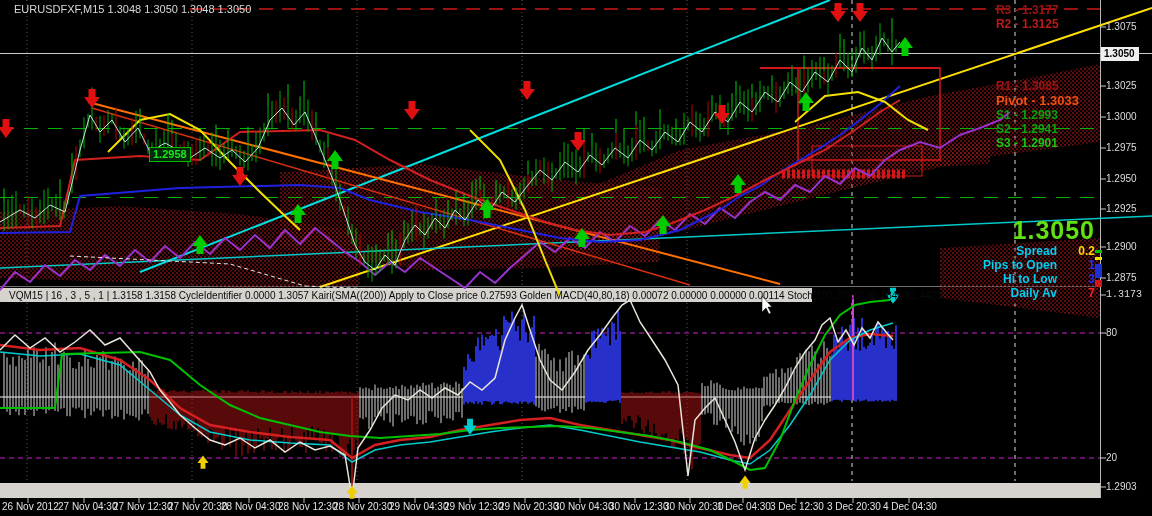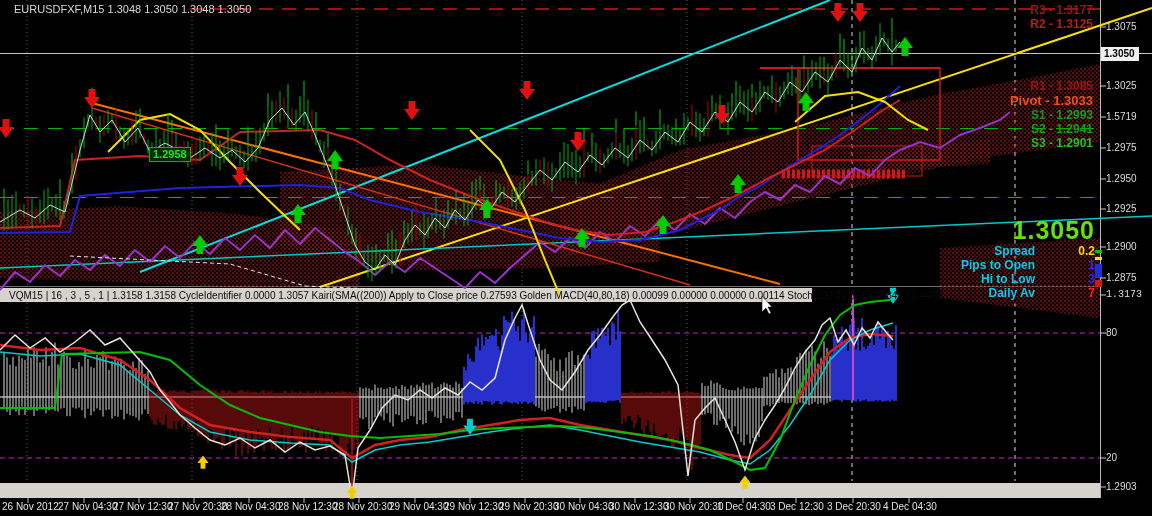--- a/index.html
+++ b/index.html
@@ -4,28 +4,28 @@
 <style>
   html,body{margin:0;padding:0;background:#222;}
   #screen{position:relative;width:1152px;height:516px;background:#000;overflow:hidden;
           font-family:"Liberation Sans",sans-serif;-webkit-font-smoothing:none;}
   #gfx{position:absolute;left:0;top:0;z-index:2;pointer-events:none;}
   .bglayer{position:absolute;z-index:1;}
   .txt{position:absolute;z-index:3;white-space:nowrap;margin-left:6px;}
   #symbol-title{left:8px;top:3px;font-size:11px;color:#d8d8d8;}
   .axis-label{position:absolute;left:1106px;z-index:3;font-size:10px;color:#dcdcdc;line-height:12px;white-space:nowrap;}
   .axis-label.hl{left:1101px;background:#efefef;color:#000;font-weight:bold;padding:1px 4px 1px 3px;}
-  #pivot-block{position:absolute;right:59px;top:3px;z-index:3;text-align:right;}
+  #pivot-block{position:absolute;right:73px;top:3px;z-index:3;}
   .pivot-row{font-size:12px;font-weight:bold;line-height:14px;white-space:nowrap;}
   .pivot-row.big{font-size:13px;line-height:15px;}
   #info-panel{position:absolute;right:57px;top:217px;z-index:3;text-align:right;}
   #big-price{font-size:25px;font-weight:bold;color:#63e012;letter-spacing:1px;line-height:27px;}
   .info-row{display:flex;justify-content:flex-end;align-items:flex-start;line-height:14px;height:14px;}
   .info-label{font-size:12px;font-weight:bold;color:#00cdf2;}
-  .info-value{font-size:12px;font-weight:bold;width:60px;text-align:right;}
+  .info-value{font-size:12px;font-weight:bold;width:38px;text-align:right;}
   #price-tag{left:143px;top:147px;border:1px solid #00bb00;background:#04280a;color:#19e819;
              font-size:11px;font-weight:bold;padding:0 3px;line-height:13px;}
   #indicator-header-band{position:absolute;left:0;top:288px;width:812px;height:14px;background:#d6d3ce;z-index:1;}
   #indicator-header{left:3px;top:290px;font-size:10px;color:#0a0a0a;}
   #splitter{position:absolute;left:0;top:286px;width:1100px;height:1px;background:#6f6f6f;z-index:1;}
   #copyright-bar{position:absolute;left:0;top:483px;width:1100px;height:15px;background:#d6d3ce;z-index:1;}
   #copyright-text{left:4px;top:485px;font-size:11px;color:#0a0a0a;}
   #date-strip{position:absolute;left:0;top:498px;width:1152px;height:18px;background:#000;z-index:1;}
   .date-label{position:absolute;top:501px;z-index:3;font-size:10px;color:#e2e2e2;white-space:nowrap;}
   #axis-border{position:absolute;left:1100px;top:0;width:1px;height:498px;background:#b8b8b8;z-index:2;}
@@ -873,26 +873,26 @@
           <span class="info-label">Hi to Low</span>
           <span class="info-value" style="color: rgb(42, 42, 255);">3</span>
         </div>
         <div class="info-row">
           <span class="info-label">Daily Av</span>
           <span class="info-value" style="color: rgb(255, 32, 32);">7</span>
         </div>
       </div>
   </div>
   <div class="txt" id="price-tag">1.2958</div>
-  <div class="txt" id="indicator-header">VQM15 |  16 , 3 , 5 , 1  |  1.3158 1.3158   CycleIdentifier 0.0000 1.3057   Kairi(SMA((200)) Apply to Close price 0.27593   Golden MACD(40,80,18) 0.00099 0.00000 0.00000 0.00114   Stoch(100,20,30) 80.3846 81.4423</div>
+  <div class="txt" id="indicator-header">VQM15 |  16 , 3 , 5 , 1  |  1.3158 1.3158   CycleIdentifier 0.0000 1.3057   Kairi(SMA((200)) Apply to Close price 0.27593   Golden MACD(40,80,18) 0.00072 0.00000 0.00000 0.00114   Stoch(100,20,30) 80.3846 81.4423</div>
 
 <div class="axis-label" style="top: 21px;">1.3075</div>
     <div class="axis-label hl" style="top: 47px;">1.3050</div>
     <div class="axis-label" style="top: 80px;">1.3025</div>
-    <div class="axis-label" style="top: 111px;">1.5719</div>
+    <div class="axis-label" style="top: 111px;">1.3000</div>
     <div class="axis-label" style="top: 142px;">1.2975</div>
     <div class="axis-label" style="top: 173px;">1.2950</div>
     <div class="axis-label" style="top: 203px;">1.2925</div>
     <div class="axis-label" style="top: 241px;">1.2900</div>
     <div class="axis-label" style="top: 272px;">1.2875</div>
     <div class="axis-label" style="top: 289px; font-family: Liberation Mono, monospace;">1.3173</div>
     <div class="axis-label" style="top: 327px;">80</div>
     <div class="axis-label" style="top: 452px;">20</div>
     <div class="axis-label" style="top: 481px;">1.2903</div>
     <div class="date-label" style="left: 2px;">26 Nov 2012</div>

